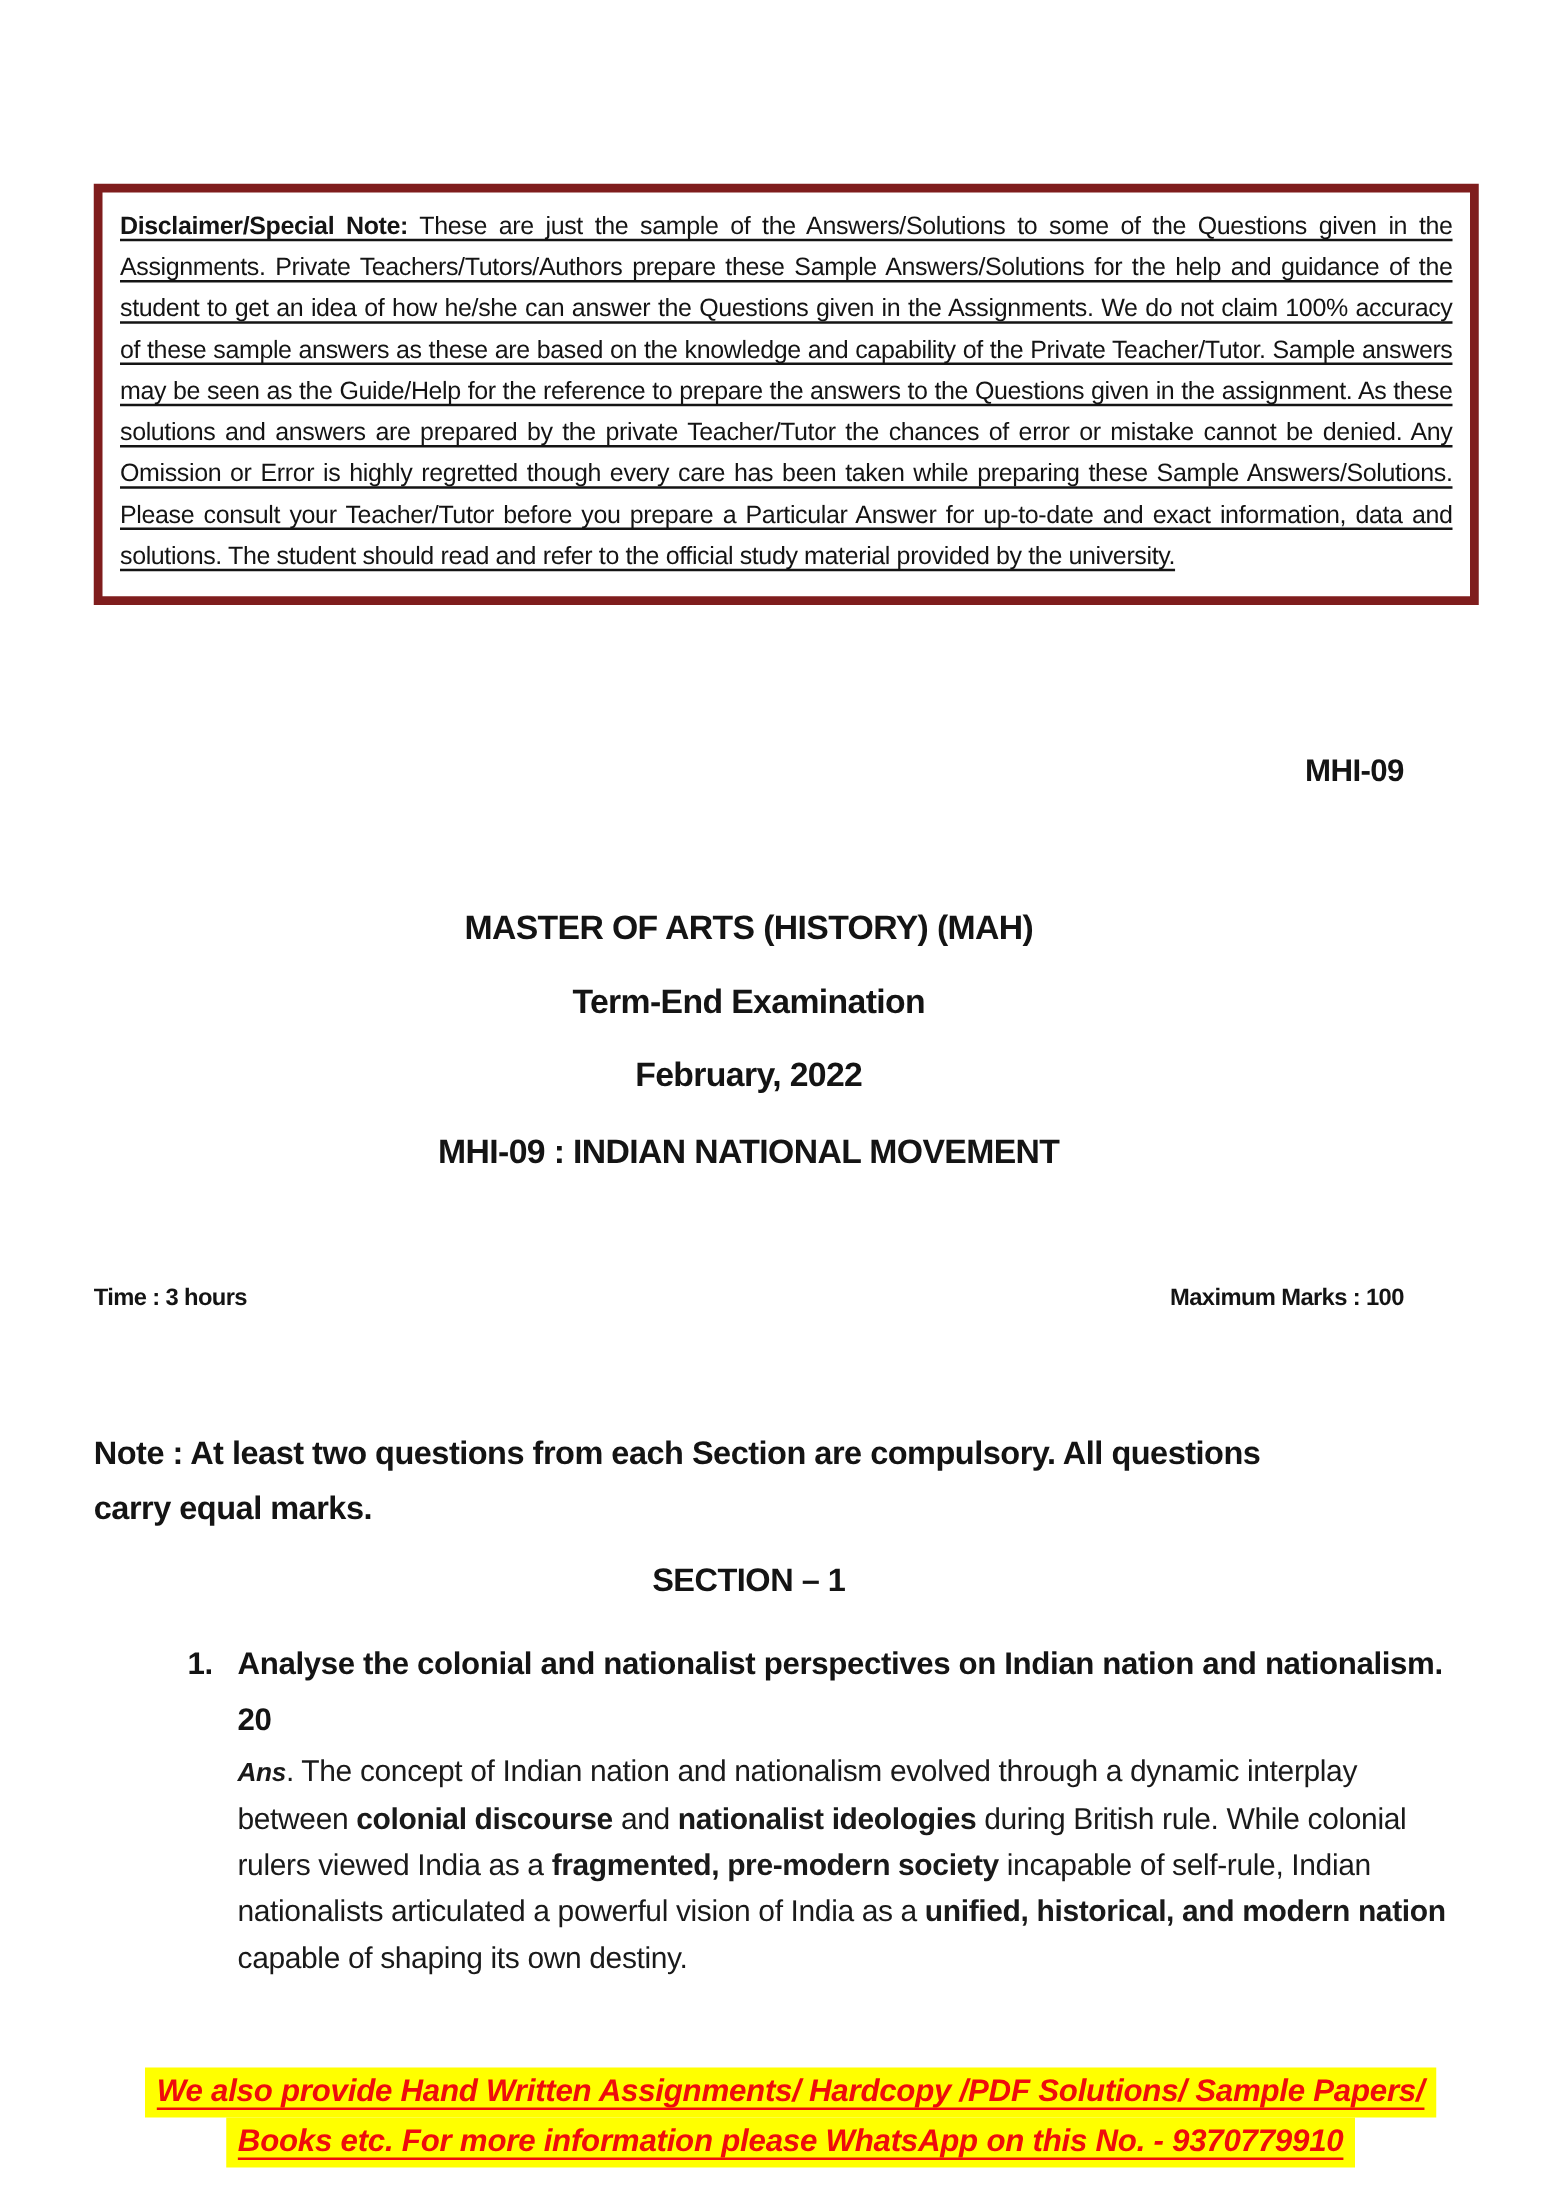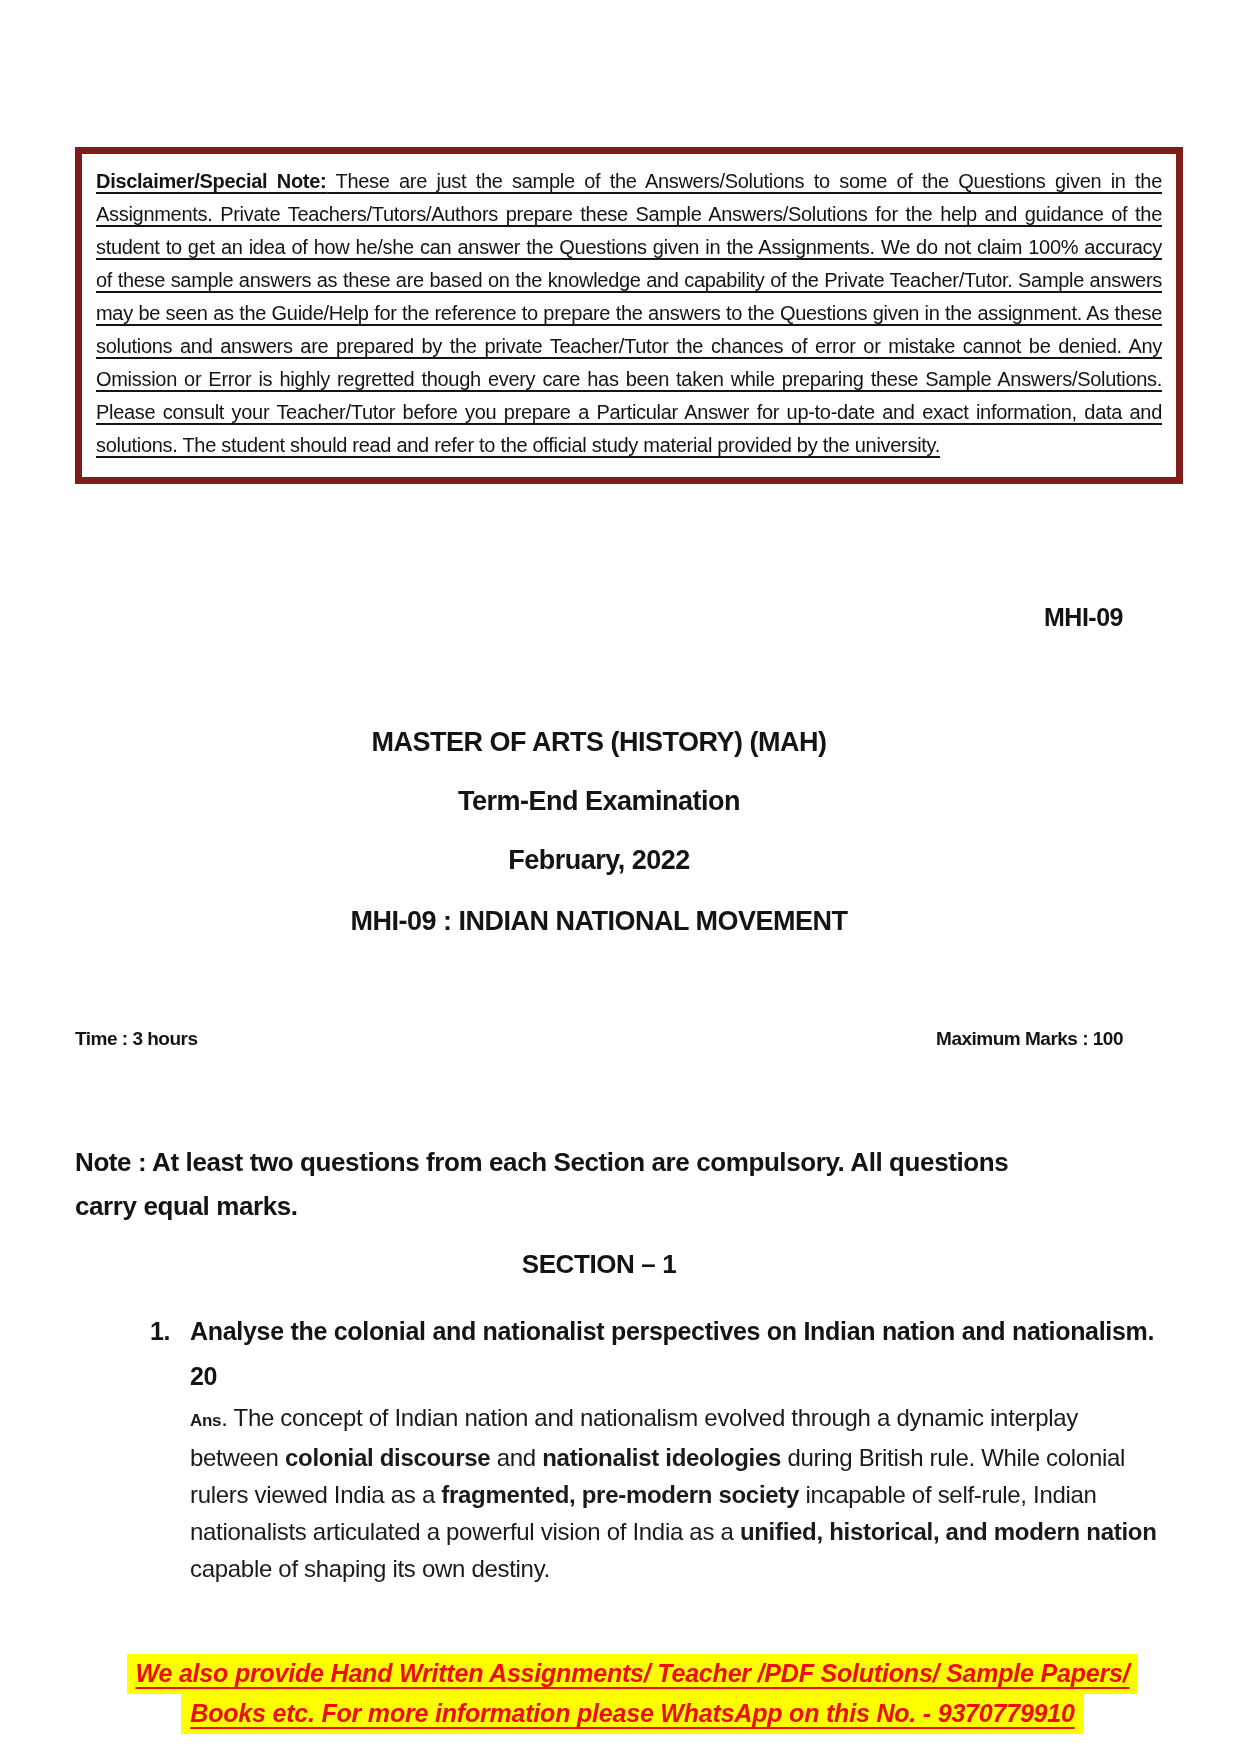--- a/index.html
+++ b/index.html
@@ -124,21 +124,21 @@
     position: absolute;
     left: 190px;
     top: 1399px;
     width: 975px;
     margin: 0;
     font-size: 24px;
     line-height: 37px;
     letter-spacing: -0.3px;
     color: #1a1a1a;
   }
-  .ans-label { font-weight: 700; font-size: 17px; }
+  .ans-label { font-weight: 700; font-size: 21px; font-style: italic; }
   .answer .seg-b { font-weight: 700; }
 
   
   .footer {
     position: absolute;
     left: 75px;
     top: 1654px;
     width: 1115px;
     text-align: center;
     font-size: 25px;
@@ -182,17 +182,17 @@
   <div class="section-title">SECTION – 1</div>
 
   <div class="question">
     <span class="q-num">1.</span>
     <span class="q-text">Analyse the colonial and nationalist perspectives on Indian nation and nationalism. 20</span>
   </div>
 
   <p class="answer"><span class="ans-label">Ans</span><span><span>. The concept of Indian nation and nationalism evolved through a dynamic interplay between </span><span class="seg-b">colonial discourse</span><span> and </span><span class="seg-b">nationalist ideologies</span><span> during British rule. While colonial rulers viewed India as a </span><span class="seg-b">fragmented, pre-modern society</span><span> incapable of self-rule, Indian nationalists articulated a powerful vision of India as a </span><span class="seg-b">unified, historical, and modern nation</span><span> capable of shaping its own destiny.</span></span></p>
 
   <div class="footer">
-    <div class="footer-line"><span class="footer-text" style="background: rgb(255, 255, 0); color: rgb(238, 12, 12);">We also provide Hand Written Assignments/ Teacher /PDF Solutions/ Sample Papers/</span></div>
+    <div class="footer-line"><span class="footer-text" style="background: rgb(255, 255, 0); color: rgb(238, 12, 12);">We also provide Hand Written Assignments/ Hardcopy /PDF Solutions/ Sample Papers/</span></div>
     <div class="footer-line"><span class="footer-text" style="background: rgb(255, 255, 0); color: rgb(238, 12, 12);">Books etc. For more information please WhatsApp on this No. - 9370779910</span></div>
   </div>
 
 </div>
 
 </body></html>

